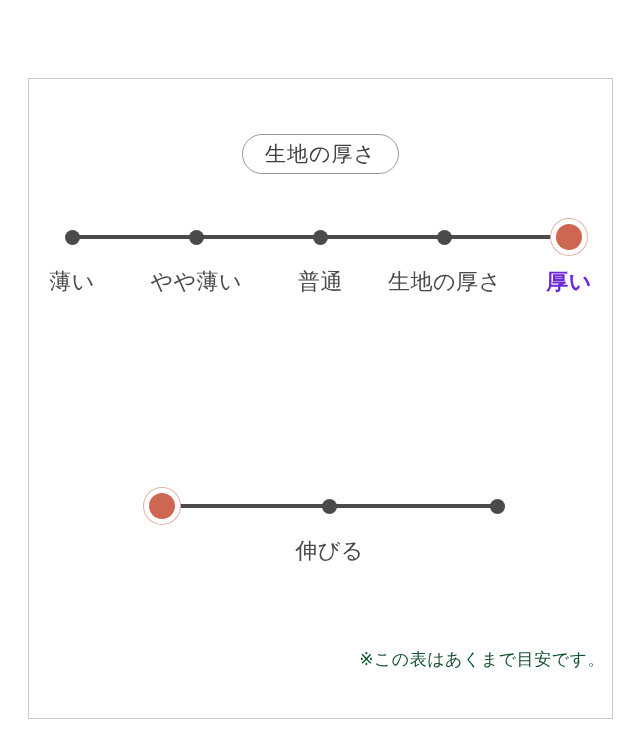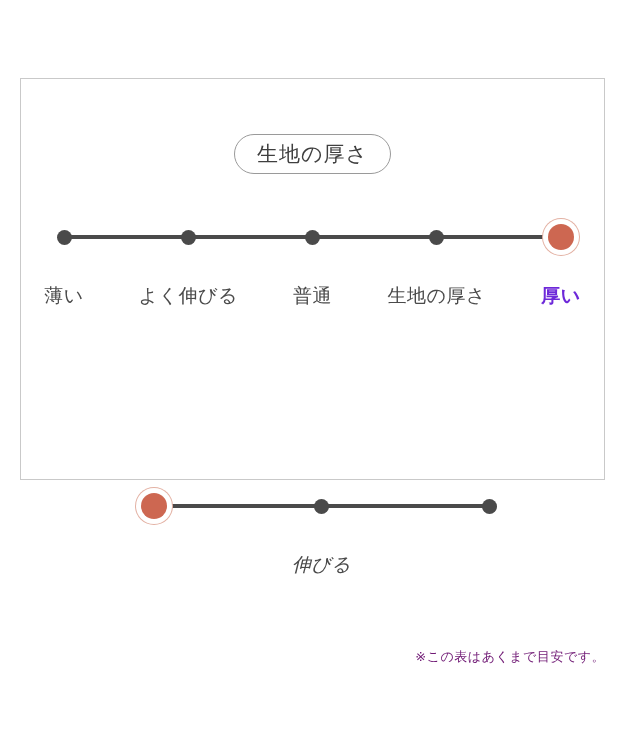--- a/index.html
+++ b/index.html
@@ -12,24 +12,24 @@
     height: 750px;
     position: relative;
     font-family: "Liberation Sans", "DejaVu Sans", sans-serif;
     color: #3c3c3c;
     overflow: hidden;
   }
 
   
   .panel {
     position: absolute;
-    left: 20px;
+    left: 28px;
     top: 78px;
     width: 585px;
-    height: 402px;
+    height: 641px;
     box-sizing: border-box;
     border: 1px solid #c9c9c9;
     background: #ffffff;
   }
 
   
   .pill-row {
     position: absolute;
     left: 0;
     width: 100%;
@@ -87,39 +87,38 @@
   .labels {
     position: absolute;
     left: 0;
     width: 100%;
     height: 30px;
   }
   .label {
     position: absolute;
     top: 0;
     transform: translateX(-50%);
-    font-size: 19px;
+    font-size: 22px;
     line-height: 1.2;
     color: #4a4a4a;
     white-space: nowrap;
     letter-spacing: 0.5px;
-    margin-top: 16px;
   }
   .label.selected {
     font-weight: bold;
     color: #6d28d9;
   }
 
   
   .footnote {
     position: absolute;
     right: 20px;
     top: 648px;
-    font-size: 13px;
-    color: #701a75;
+    font-size: 17px;
+    color: #14532d;
     letter-spacing: 0.5px;
     white-space: nowrap;
   }
 </style>
 </head>
 <body>
 
 <div class="panel">
 
   <div class="pill-row" style="top:55px;">
@@ -130,33 +129,33 @@
       <div class="track" style="left: 43px; width: 497px;"></div>
       <div class="dot" style="left: 43px;"></div>
       <div class="dot" style="left: 167.25px;"></div>
       <div class="dot" style="left: 291.5px;"></div>
       <div class="dot" style="left: 415.75px;"></div>
       <div class="dot selected" style="left: 540px;"></div>
     </div>
 
   <div class="labels" style="top:190px;" id="thickness-labels">
       <div class="label" style="left: 43px;">薄い</div>
-      <div class="label" style="left: 167.25px;">よく伸びる</div>
+      <div class="label" style="left: 167.25px;">やや薄い</div>
       <div class="label" style="left: 291.5px;">普通</div>
       <div class="label" style="left: 415.75px;">生地の厚さ</div>
       <div class="label selected" style="left: 540px;">厚い</div>
     </div>
 
 
   <div class="scale" style="top:404px;" id="stretch-scale">
       <div class="track" style="left: 133px; width: 335px;"></div>
       <div class="dot selected" style="left: 133px;"></div>
       <div class="dot" style="left: 300.5px;"></div>
       <div class="dot" style="left: 468px;"></div>
     </div>
 
   <div class="labels" style="top:459px;" id="stretch-labels">
-      <div class="label" style="left: 300.5px; font-style: italic;">伸びる</div>
+      <div class="label" style="left: 300.5px;">伸びる</div>
     </div>
 
 </div>
 
 <div class="footnote">※この表はあくまで目安です。</div>
 
 </body></html>

